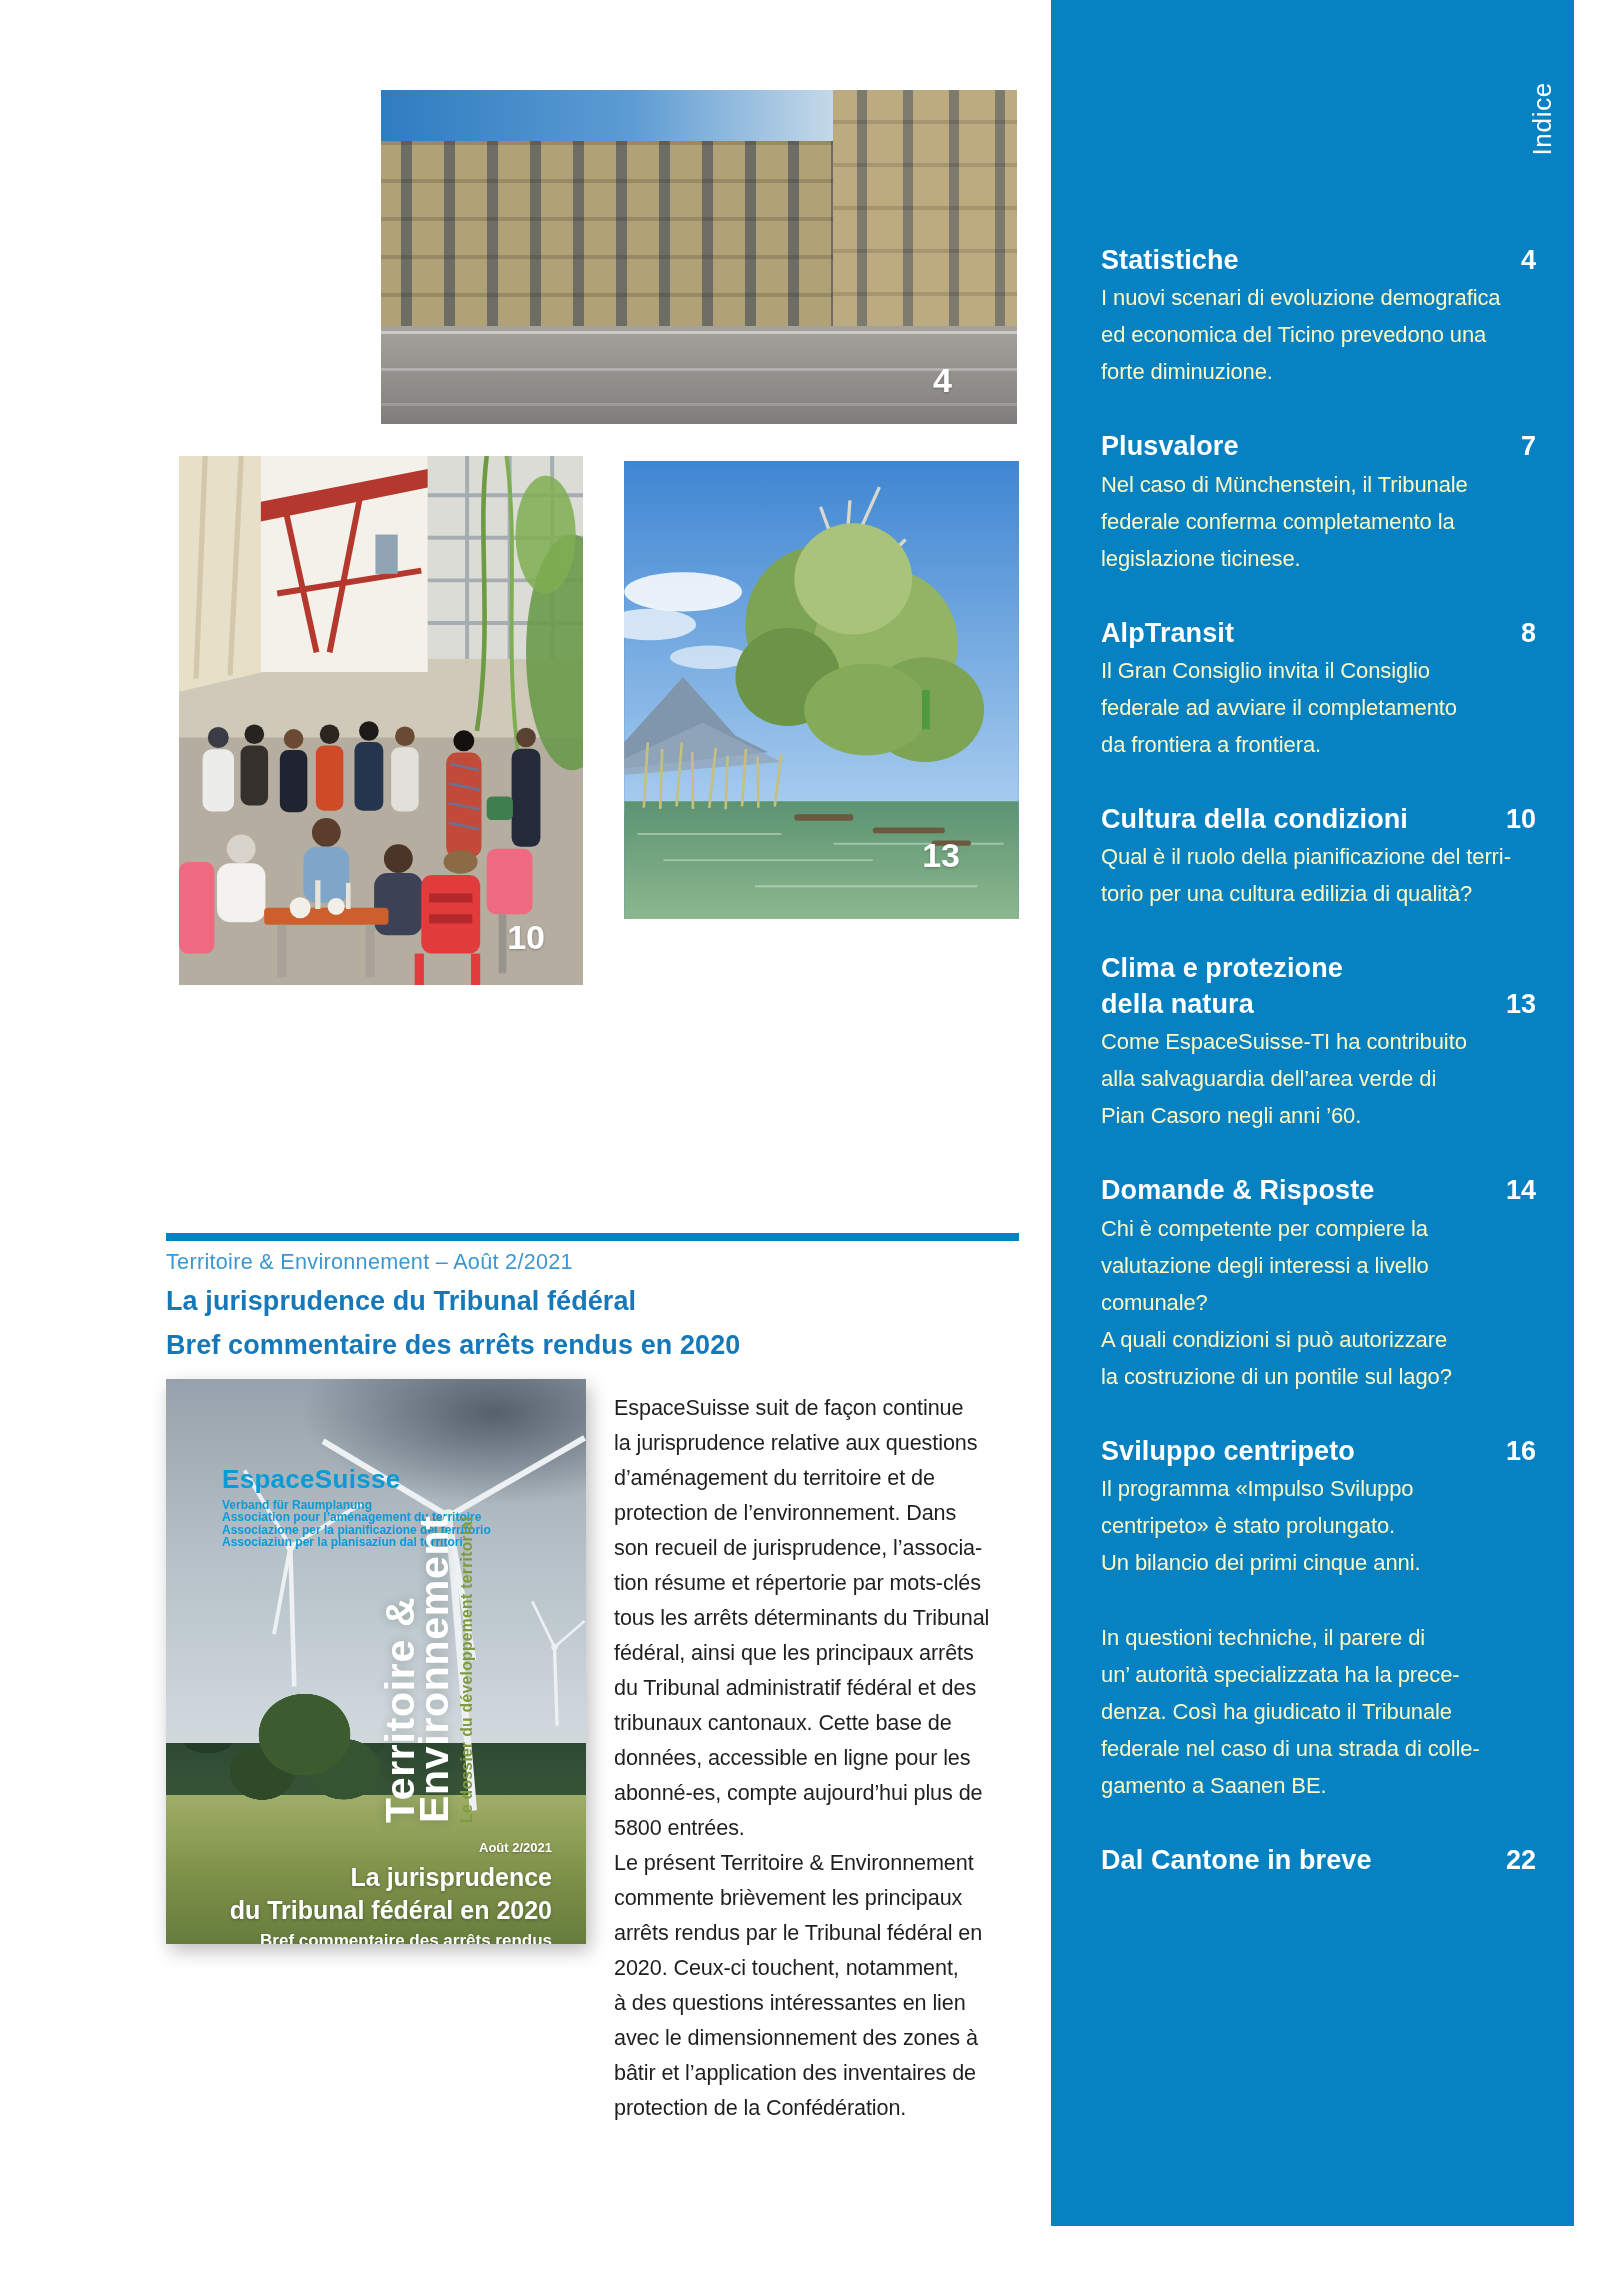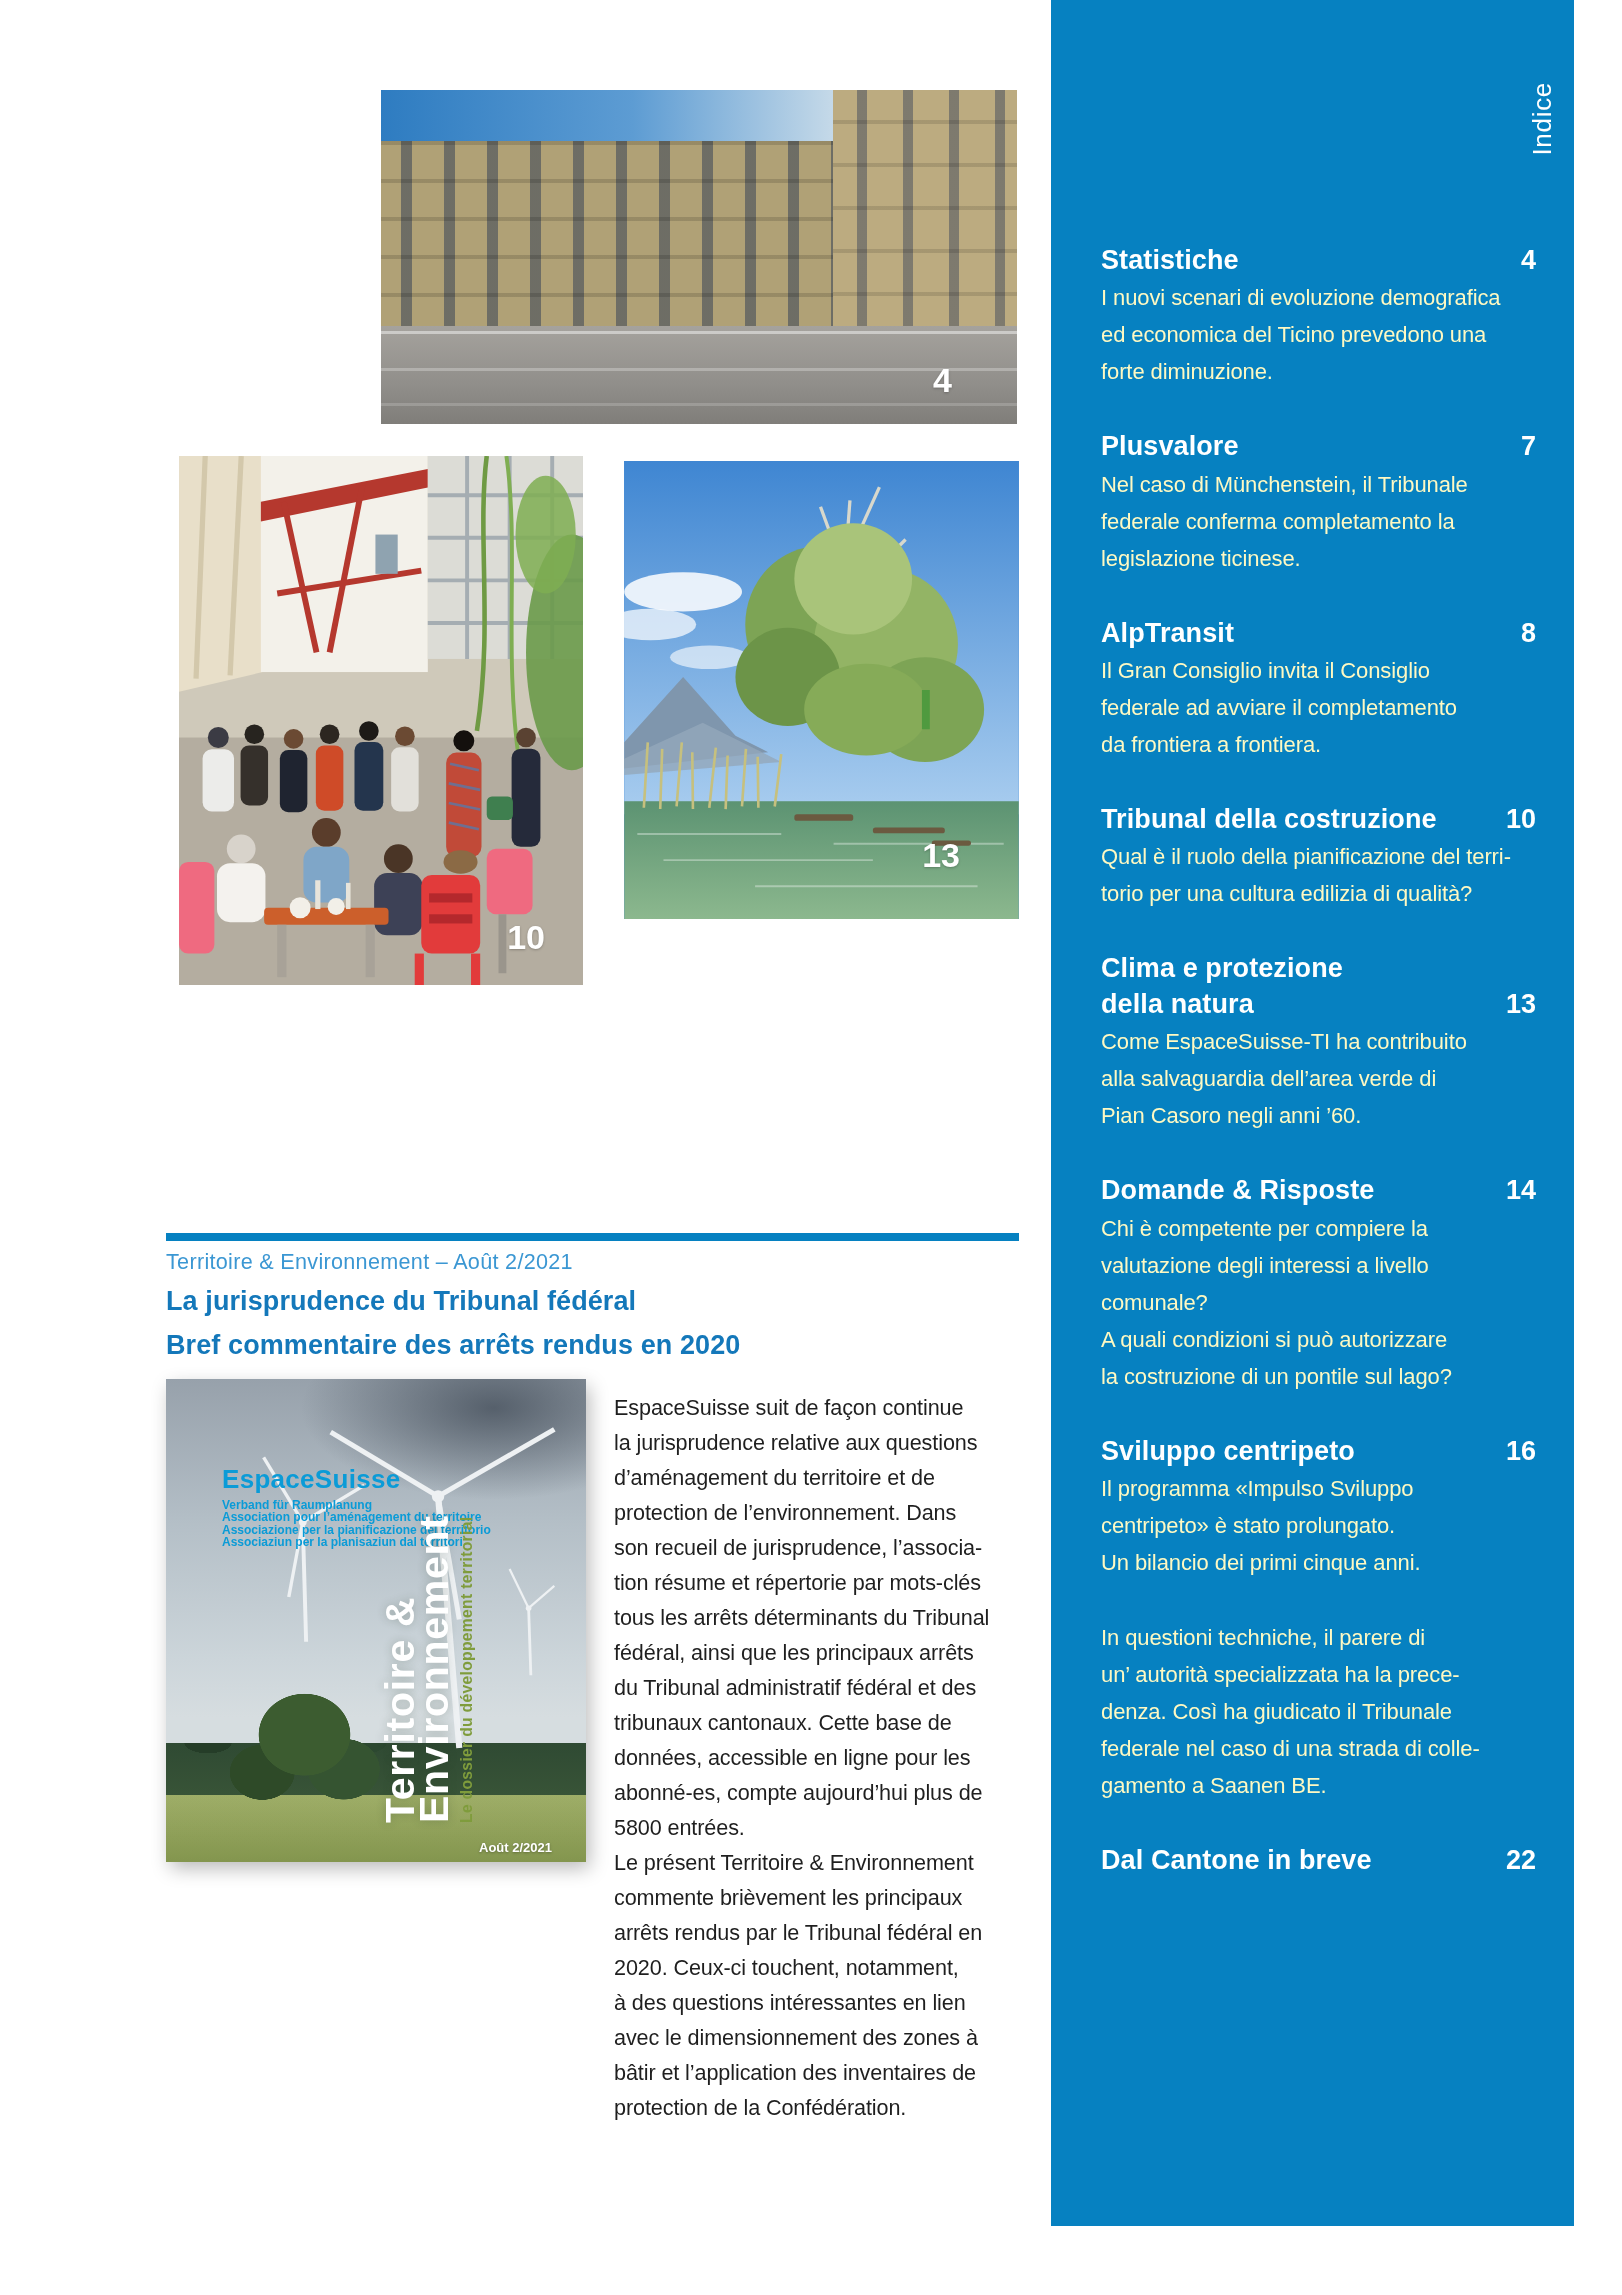--- a/index.html
+++ b/index.html
@@ -47,21 +47,21 @@
 
   
   .rule{left:166px;top:1233px;width:853px;height:7.9px;background:var(--accent,#0681c1);}
   .eyebrow{left:166px;top:1249px;font-size:21.6px;font-weight:400;color:var(--eyebrow_blue,#3b97d3);letter-spacing:0.3px;}
   .article-title{left:166px;top:1279px;font-size:27px;font-weight:700;color:var(--heading_blue,#1478ba);
     line-height:44px;white-space:pre-line;letter-spacing:0.1px;}
   .body-text{left:614px;top:1390px;width:419px;font-size:21.6px;font-weight:400;color:#1f1f1f;
     line-height:35px;white-space:pre;letter-spacing:-0.1px;}
 
   
-  .cover{left:166px;top:1379px;width:420px;height:483px;overflow:hidden;
+  .cover{left:166px;top:1379px;width:420px;height:565px;overflow:hidden;
     background:
       radial-gradient(ellipse 275px 131px at 78% 6%, rgba(68,78,90,.8), rgba(68,78,90,0) 70%),
       linear-gradient(180deg,#97a1ab 0%,#b4bfc7 30%,#ccd5da 58%,#d6dde0 70%);
     box-shadow:3.9px 6.5px 18.3px rgba(0,0,0,.28);}
   .cover svg{position:absolute;left:0;top:0;width:100%;height:100%;}
   .cover-forest{position:absolute;left:0;top:364px;width:420px;height:65px;
     background:radial-gradient(ellipse 39px 17px at 10% 0%, #253d28 60%, transparent 61%),
                radial-gradient(ellipse 52px 19.6px at 45% 0%, #2c4830 60%, transparent 61%),
                linear-gradient(180deg,#2f4a33 0%,#3a5638 100%);}
   .cover-meadow{position:absolute;left:0;top:416px;width:420px;height:149px;
@@ -394,21 +394,21 @@
           <span class="toc-title">AlpTransit</span>
           <span class="toc-page">8</span>
         </div>
         <div class="toc-desc">Il Gran Consiglio invita il Consiglio
 federale ad avviare il completamento
 da frontiera a frontiera.</div>
       </div>
 
       <div class="toc-item">
         <div class="toc-head">
-          <span class="toc-title">Tribunal della costruzione</span>
+          <span class="toc-title">Cultura della condizioni</span>
           <span class="toc-page">10</span>
         </div>
         <div class="toc-desc">Qual è il ruolo della pianificazione del terri-
 torio per una cultura edilizia di qualità?</div>
       </div>
 
       <div class="toc-item">
         <div class="toc-head">
           <span class="toc-title">Clima e protezione
 della natura</span>

